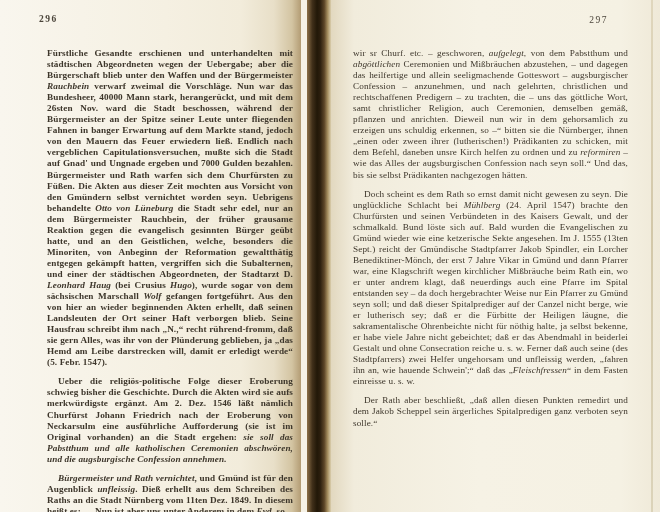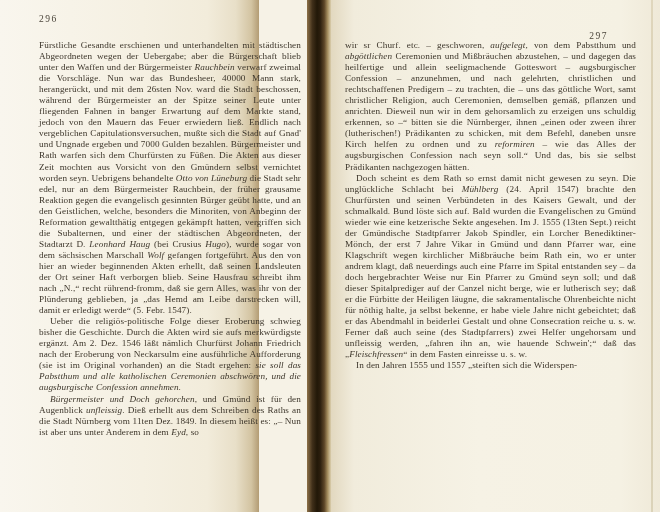--- a/index.html
+++ b/index.html
@@ -16,24 +16,25 @@
     left: 0; top: 0;
     width: 660px; height: 512px;
   }
   .page {
     position: absolute;
     top: 0;
     height: 512px;
   }
   .page-left {
     left: 0;
-    width: 259px;
+    width: 301px;
     background: linear-gradient(90deg,
       #f9f6ee 0%, #f5f0e2 55%, #f2ecdb 80%,
       #e8dfc8 91%, #d3c4a2 97%, #b39c74 100%);
+    font-weight: bold;
   }
   .gutter {
     position: absolute;
     left: 307px; top: 0;
     width: 24px; height: 512px;
     background: linear-gradient(90deg,
       #8d7148 0%, #41301a 22%, #221808 42%,
       #2c1f0e 55%, #5d4628 72%, #a68f60 86%, #dbcfae 100%);
   }
   .page-right {
@@ -50,55 +51,55 @@
     background: linear-gradient(180deg, #ddd3b8 0%, #cdc1a0 45%, #d8cfb4 100%);
     opacity: 0.85;
   }
   .page-number {
     position: absolute;
     font-size: 9.5px;
     color: #4a443a;
     letter-spacing: 1.5px;
   }
   .pn-left  { left: 39px; top: 14px; }
-  .pn-right { right: 52px; top: 31px; }
+  .pn-right { right: 52px; top: 15px; }
   .text-block {
     position: absolute;
     top: 40px;
     font-size: 9.2px;
     line-height: 11.05px;
     color: #3d362b;
     text-align: justify;
     letter-spacing: 0.1px;
   }
   .text-left  { left: 39px; width: 262px; }
   .text-right { left: 14px;  width: 291px; }
-  .para { margin: 0; padding: 0; text-indent: 0; }
+  .para { margin: 8px; padding: 0; text-indent: 0; }
   .para.indent { text-indent: 11px; }
   .para em { font-style: italic; }
 </style>
 </head>
 <body>
 
 <div class="spread">
 
   <div class="page page-left">
     <div class="page-number pn-left">296</div>
     <div class="text-block text-left">
         <p class="para"><span>Fürstliche Gesandte erschienen und unterhandelten mit städtischen Abgeordneten wegen der Uebergabe; aber die Bürgerschaft blieb unter den Waffen und der Bürgermeister </span><em>Rauchbein</em><span> verwarf zweimal die Vorschläge. Nun war das Bundesheer, 40000 Mann stark, herangerückt, und mit dem 26sten Nov. ward die Stadt beschossen, während der Bürgermeister an der Spitze seiner Leute unter fliegenden Fahnen in banger Erwartung auf dem Markte stand, jedoch von den Mauern das Feuer erwiedern ließ. Endlich nach vergeblichen Capitulationsversuchen, mußte sich die Stadt auf Gnad' und Ungnade ergeben und 7000 Gulden bezahlen. Bürgermeister und Rath warfen sich dem Churfürsten zu Füßen. Die Akten aus dieser Zeit mochten aus Vorsicht von den Gmündern selbst vernichtet worden seyn. Uebrigens behandelte </span><em>Otto von Lüneburg</em><span> die Stadt sehr edel, nur an dem Bürgermeister Rauchbein, der früher grausame Reaktion gegen die evangelisch gesinnten Bürger geübt hatte, und an den Geistlichen, welche, besonders die Minoriten, von Anbeginn der Reformation gewaltthätig entgegen gekämpft hatten, vergriffen sich die Subalternen, und einer der städtischen Abgeordneten, der Stadtarzt D. </span><em>Leonhard Haug</em><span> (bei Crusius </span><em>Hugo</em><span>), wurde sogar von dem sächsischen Marschall </span><em>Wolf</em><span> gefangen fortgeführt. Aus den von hier an wieder beginnenden Akten erhellt, daß seinen Landsleuten der Ort seiner Haft verborgen blieb. Seine Hausfrau schreibt ihm nach „N.,“ recht rührend-fromm, daß sie gern Alles, was ihr von der Plünderung geblieben, ja „das Hemd am Leibe darstrecken will, damit er erledigt werde“ (5. Febr. 1547).</span></p>
         <p class="para indent"><span>Ueber die religiös-politische Folge dieser Eroberung schwieg bisher die Geschichte. Durch die Akten wird sie aufs merkwürdigste ergänzt. Am 2. Dez. 1546 läßt nämlich Churfürst Johann Friedrich nach der Eroberung von Neckarsulm eine ausführliche Aufforderung (sie ist im Original vorhanden) an die Stadt ergehen: </span><em>sie soll das Pabstthum und alle katholischen Ceremonien abschwören, und die augsburgische Confession annehmen.</em></p>
-        <p class="para indent"><em>Bürgermeister und Doch gehorchen</em><span>, und Gmünd ist für den Augenblick </span><em>unfleissig</em><span>. Dieß erhellt aus dem Schreiben des Raths an die Stadt Nürnberg vom 11ten Dez. 1849. In diesem heißt es: „– Nun ist aber uns unter Anderem in dem </span><em>Eyd</em><span>, so</span></p>
+        <p class="para indent"><em>Bürgermeister und Rath vernichtet</em><span>, und Gmünd ist für den Augenblick </span><em>unfleissig</em><span>. Dieß erhellt aus dem Schreiben des Raths an die Stadt Nürnberg vom 11ten Dez. 1849. In diesem heißt es: „– Nun ist aber uns unter Anderem in dem </span><em>Eyd</em><span>, so</span></p>
       </div>
   </div>
 
   <div class="gutter"></div>
 
   <div class="page page-right">
     <div class="page-number pn-right">297</div>
     <div class="text-block text-right">
         <p class="para"><span>wir sr Churf. etc. – geschworen, </span><em>aufgelegt</em><span>, von dem Pabstthum und </span><em>abgöttlichen</em><span> Ceremonien und Mißbräuchen abzustehen, – und dagegen das heilfertige und allein seeligmachende Gotteswort – augsburgischer Confession – anzunehmen, und nach gelehrten, christlichen und rechtschaffenen Predigern – zu trachten, die – uns das göttliche Wort, samt christlicher Religion, auch Ceremonien, demselben gemäß, pflanzen und anrichten. Dieweil nun wir in dem gehorsamlich zu erzeigen uns schuldig erkennen, so –“ bitten sie die Nürnberger, ihnen „einen oder zween ihrer (lutherischen!) Prädikanten zu schicken, mit dem Befehl, daneben unsre Kirch helfen zu ordnen und zu </span><em>reformiren</em><span> – wie das Alles der augsburgischen Confession nach seyn soll.“ Und das, bis sie selbst Prädikanten nachgezogen hätten.</span></p>
         <p class="para indent"><span>Doch scheint es dem Rath so ernst damit nicht gewesen zu seyn. Die unglückliche Schlacht bei </span><em>Mühlberg</em><span> (24. April 1547) brachte den Churfürsten und seinen Verbündeten in des Kaisers Gewalt, und der schmalkald. Bund löste sich auf. Bald wurden die Evangelischen zu Gmünd wieder wie eine ketzerische Sekte angesehen. Im J. 1555 (13ten Sept.) reicht der Gmündische Stadtpfarrer Jakob Spindler, ein Lorcher Benediktiner-Mönch, der erst 7 Jahre Vikar in Gmünd und dann Pfarrer war, eine Klagschrift wegen kirchlicher Mißbräuche beim Rath ein, wo er unter andrem klagt, daß neuerdings auch eine Pfarre im Spital entstanden sey – da doch hergebrachter Weise nur Ein Pfarrer zu Gmünd seyn soll; und daß dieser Spitalprediger auf der Canzel nicht berge, wie er lutherisch sey; daß er die Fürbitte der Heiligen läugne, die sakramentalische Ohrenbeichte nicht für nöthig halte, ja selbst bekenne, er habe viele Jahre nicht gebeichtet; daß er das Abendmahl in beiderlei Gestalt und ohne Consecration reiche u. s. w. Ferner daß auch seine (des Stadtpfarrers) zwei Helfer ungehorsam und unfleissig werden, „fahren ihn an, wie hauende Schwein';“ daß das „</span><em>Fleischfressen</em><span>“ in dem Fasten einreisse u. s. w.</span></p>
-        <p class="para indent"><span>In den Jahren 1555 und 1557 „steiften sich die Widerspen-</span></p>
+        <p class="para indent"><span>Der Rath aber beschließt, „daß allen diesen Punkten remedirt und dem Jakob Scheppel sein ärgerliches Spitalpredigen ganz verboten seyn solle.“</span></p>
       </div>
     <div class="page-edge"></div>
   </div>
 
 </div>
 
 </body></html>

